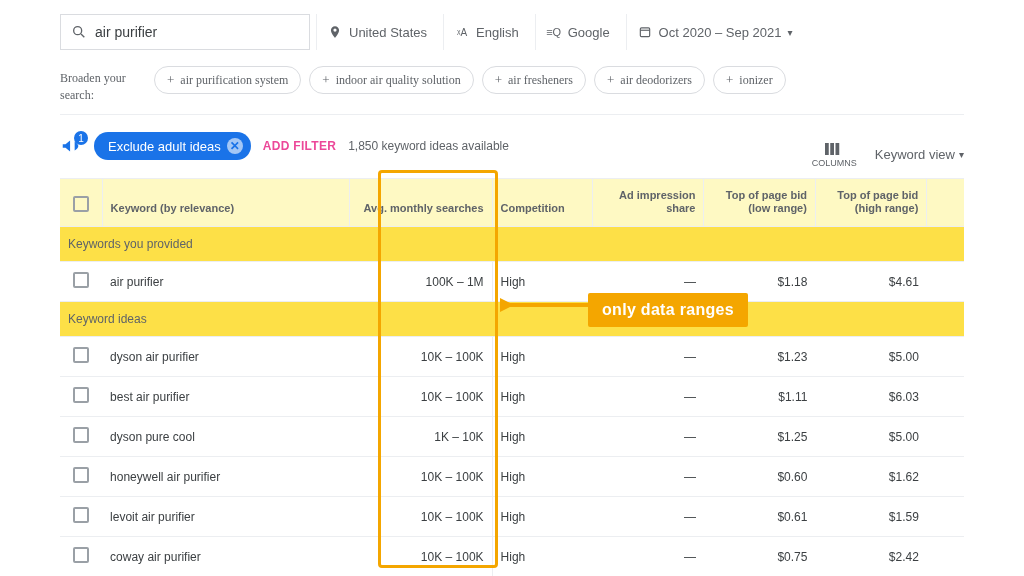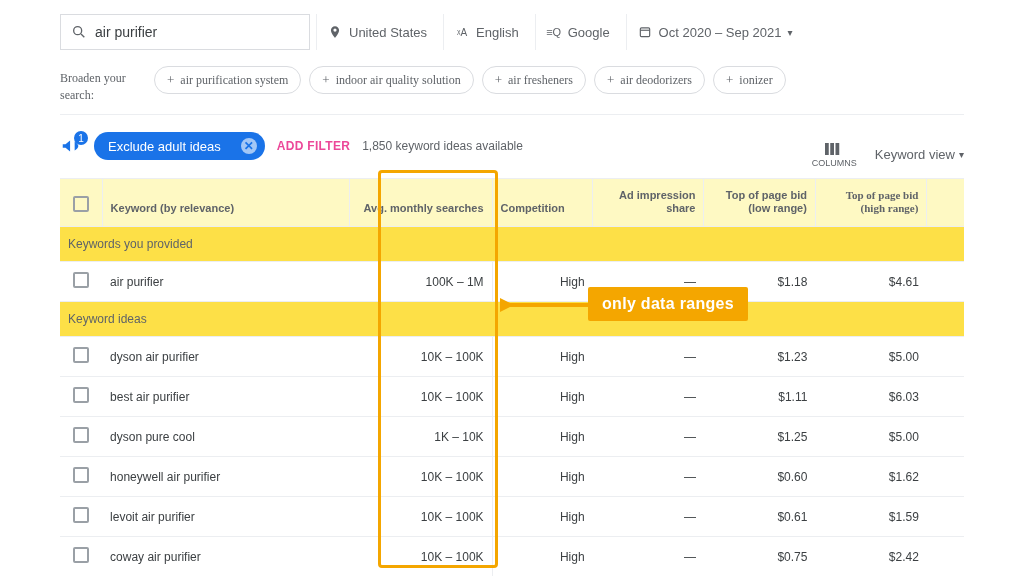--- a/index.html
+++ b/index.html
@@ -99,21 +99,21 @@
     display: flex; align-items: center; justify-content: center;
   }
   .pill-btn {
     background: #1a73e8;
     color: #fff;
     border-radius: 16px;
     padding: 6px 8px 6px 14px;
     font-size: 13px;
     display: inline-flex;
     align-items: center;
-    gap: 20px;
+    gap: 6px;
     cursor: pointer;
   }
   .pill-btn .x {
     background: rgba(255,255,255,0.6);
     color: #1a73e8;
     width: 16px; height:16px;
     border-radius: 50%;
     display:flex;align-items:center;justify-content:center;
     font-size:12px;font-weight:700;
   }
@@ -143,21 +143,21 @@
     color:#5f6368;
     font-weight:700;
     font-size:11px;
     border-right:1px solid #eceef1;
     background:#fef9c3;
     vertical-align:bottom;
     line-height:1.25;
   }
   th.first, td.first { width:34px; text-align:center; }
   td.keyword { color:#3c4043; }
-  td.comp { border-left:1px solid #eceef1;text-align:right; }
+  td.comp { border-left:1px solid #eceef1; }
   .num-col { text-align:right; }
   .section-row td {
     background:#fde047;
     color:#5f6368;
     font-weight:400;
   }
   .checkbox {
     width:16px; height:16px;
     border:2px solid #9aa0a6;
     border-radius:2px;
@@ -287,21 +287,21 @@
 
 <table>
   <thead>
     <tr>
       <th class="first"><span class="checkbox"></span></th>
       <th style="width:200px;">Keyword (by relevance)</th>
       <th class="num-col" style="width:115px;">Avg. monthly searches</th>
       <th style="width:80px;">Competition</th>
       <th class="num-col" style="width:90px;">Ad impression share</th>
       <th class="num-col" style="width:90px;">Top of page bid (low range)</th>
-      <th class="num-col" style="width:90px;font-family:Liberation Serif, serif;">Top of page bid (high range)</th>
+      <th class="num-col" style="width:90px;">Top of page bid (high range)</th>
       <th style="width:30px;border-right:none;"></th>
     </tr>
   </thead>
   <tbody id="tbody">
       <tr class="section-row">
         <td colspan="8">Keywords you provided</td>
       </tr>
       <tr>
         <td class="first"><span class="checkbox"></span></td>
         <td class="keyword">air purifier</td>
@@ -390,13 +390,13 @@
 
 <div class="highlight-box" style="left:378px; top:170px; width:120px; height:398px;"></div>
 <svg class="callout-arrow" style="left:500px; top:290px; width:90px; height:30px;">
   <defs>
       <marker id="ah" markerWidth="8" markerHeight="8" refX="2" refY="3" orient="auto">
         <path d="M6,0 L0,3 L6,6 Z" fill="#f4a600"></path>
       </marker>
     </defs>
   <line x1="88" y1="15" x2="6" y2="15" stroke="#f4a600" stroke-width="4" marker-end="url(#ah)"></line>
 </svg>
-<div class="callout-label" style="left:588px; top:287px;">only data ranges</div>
+<div class="callout-label" style="left:588px; top:293px;">only data ranges</div>
 
 </body></html>

